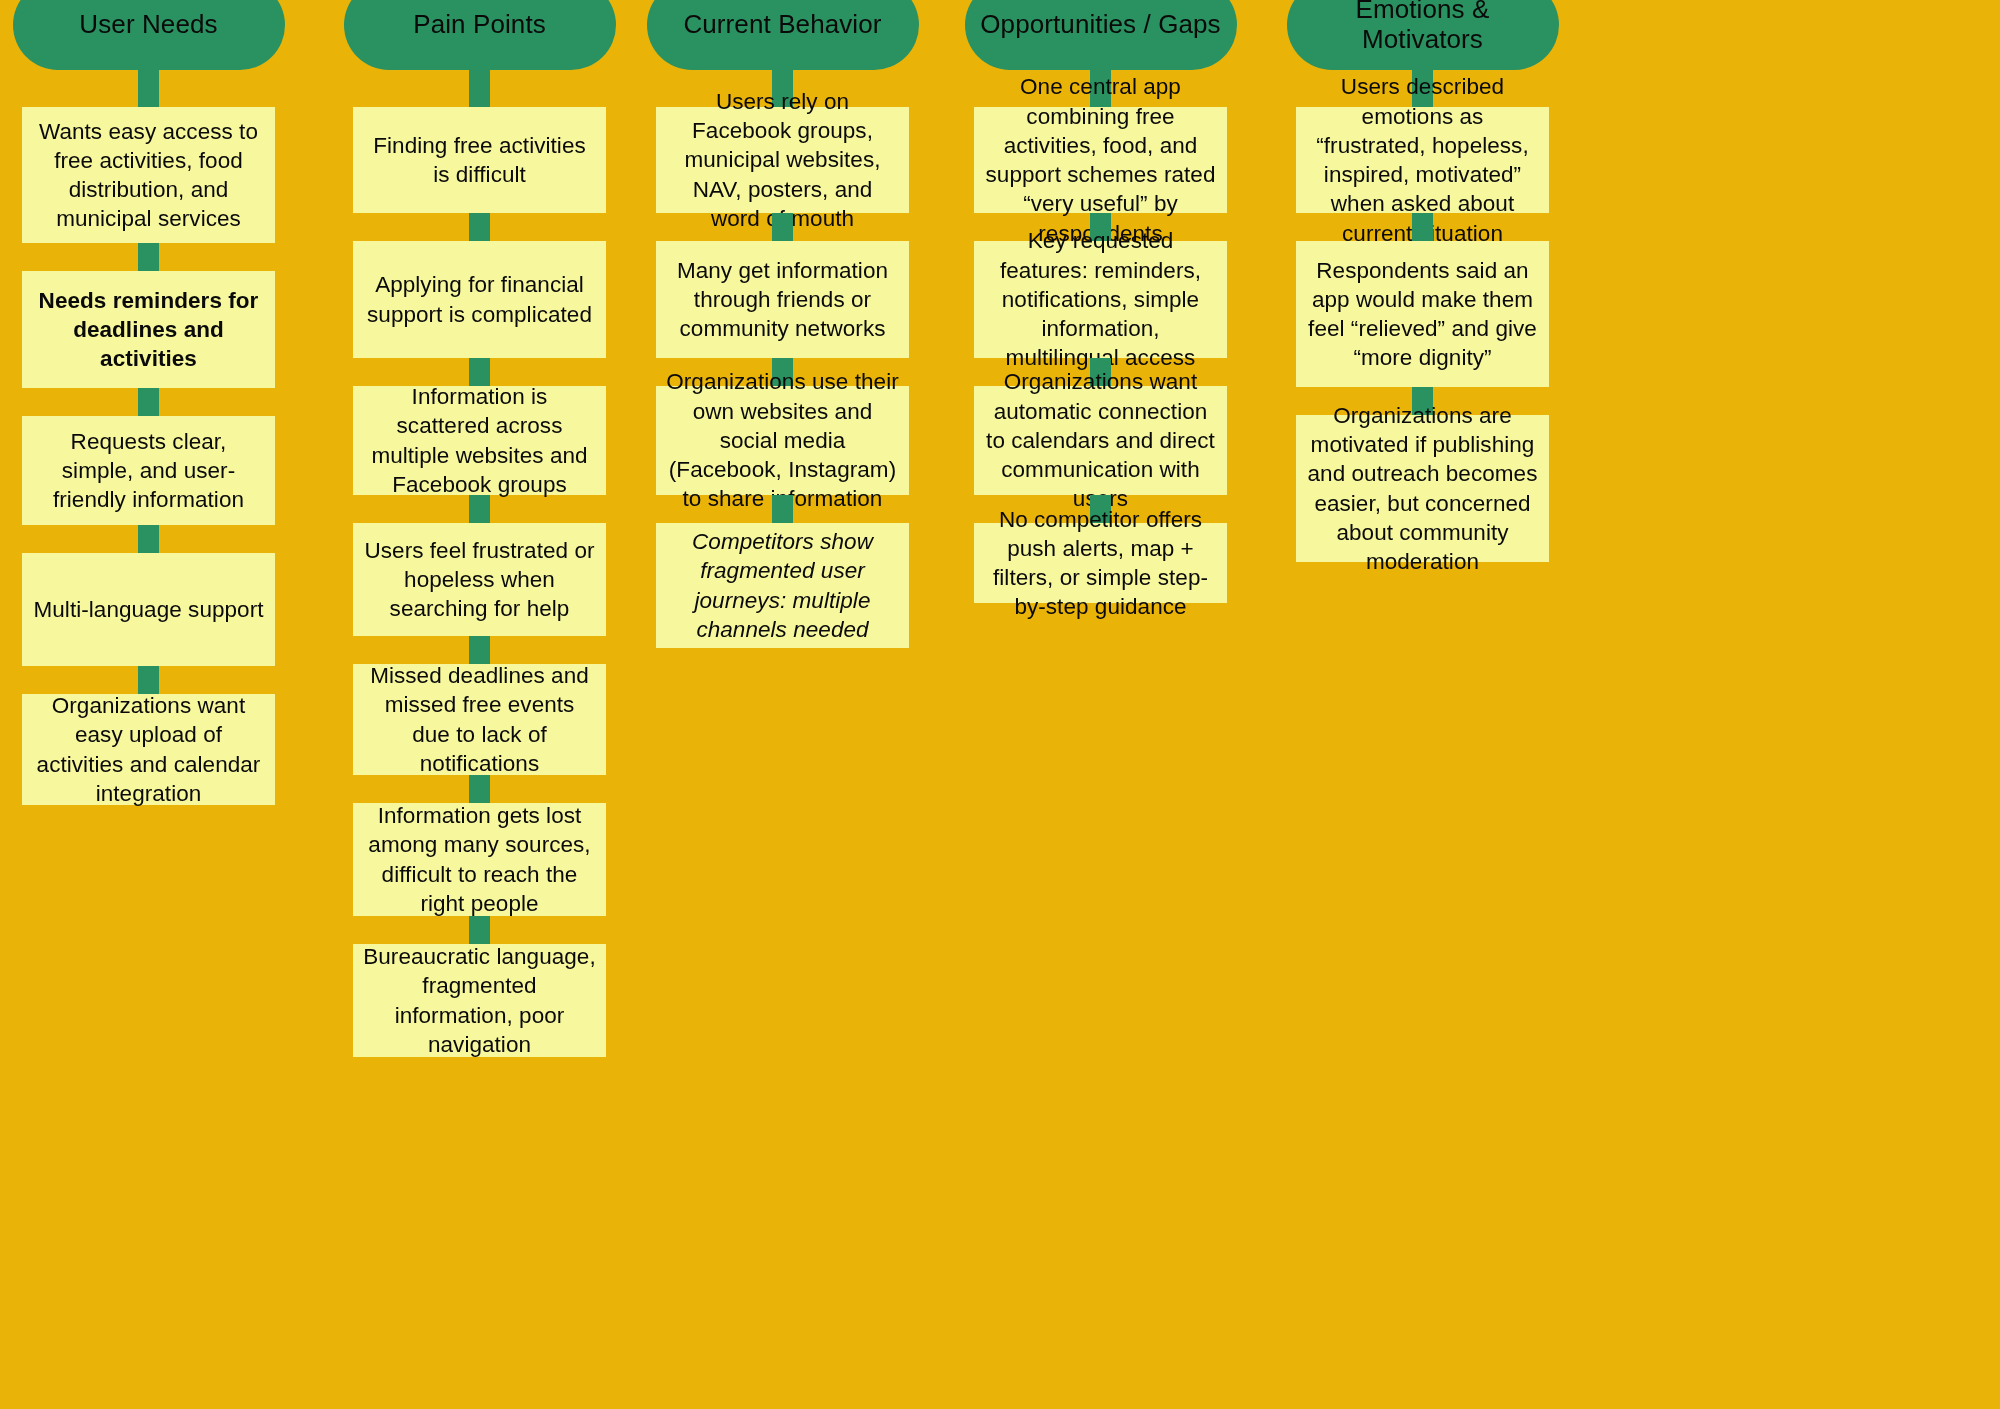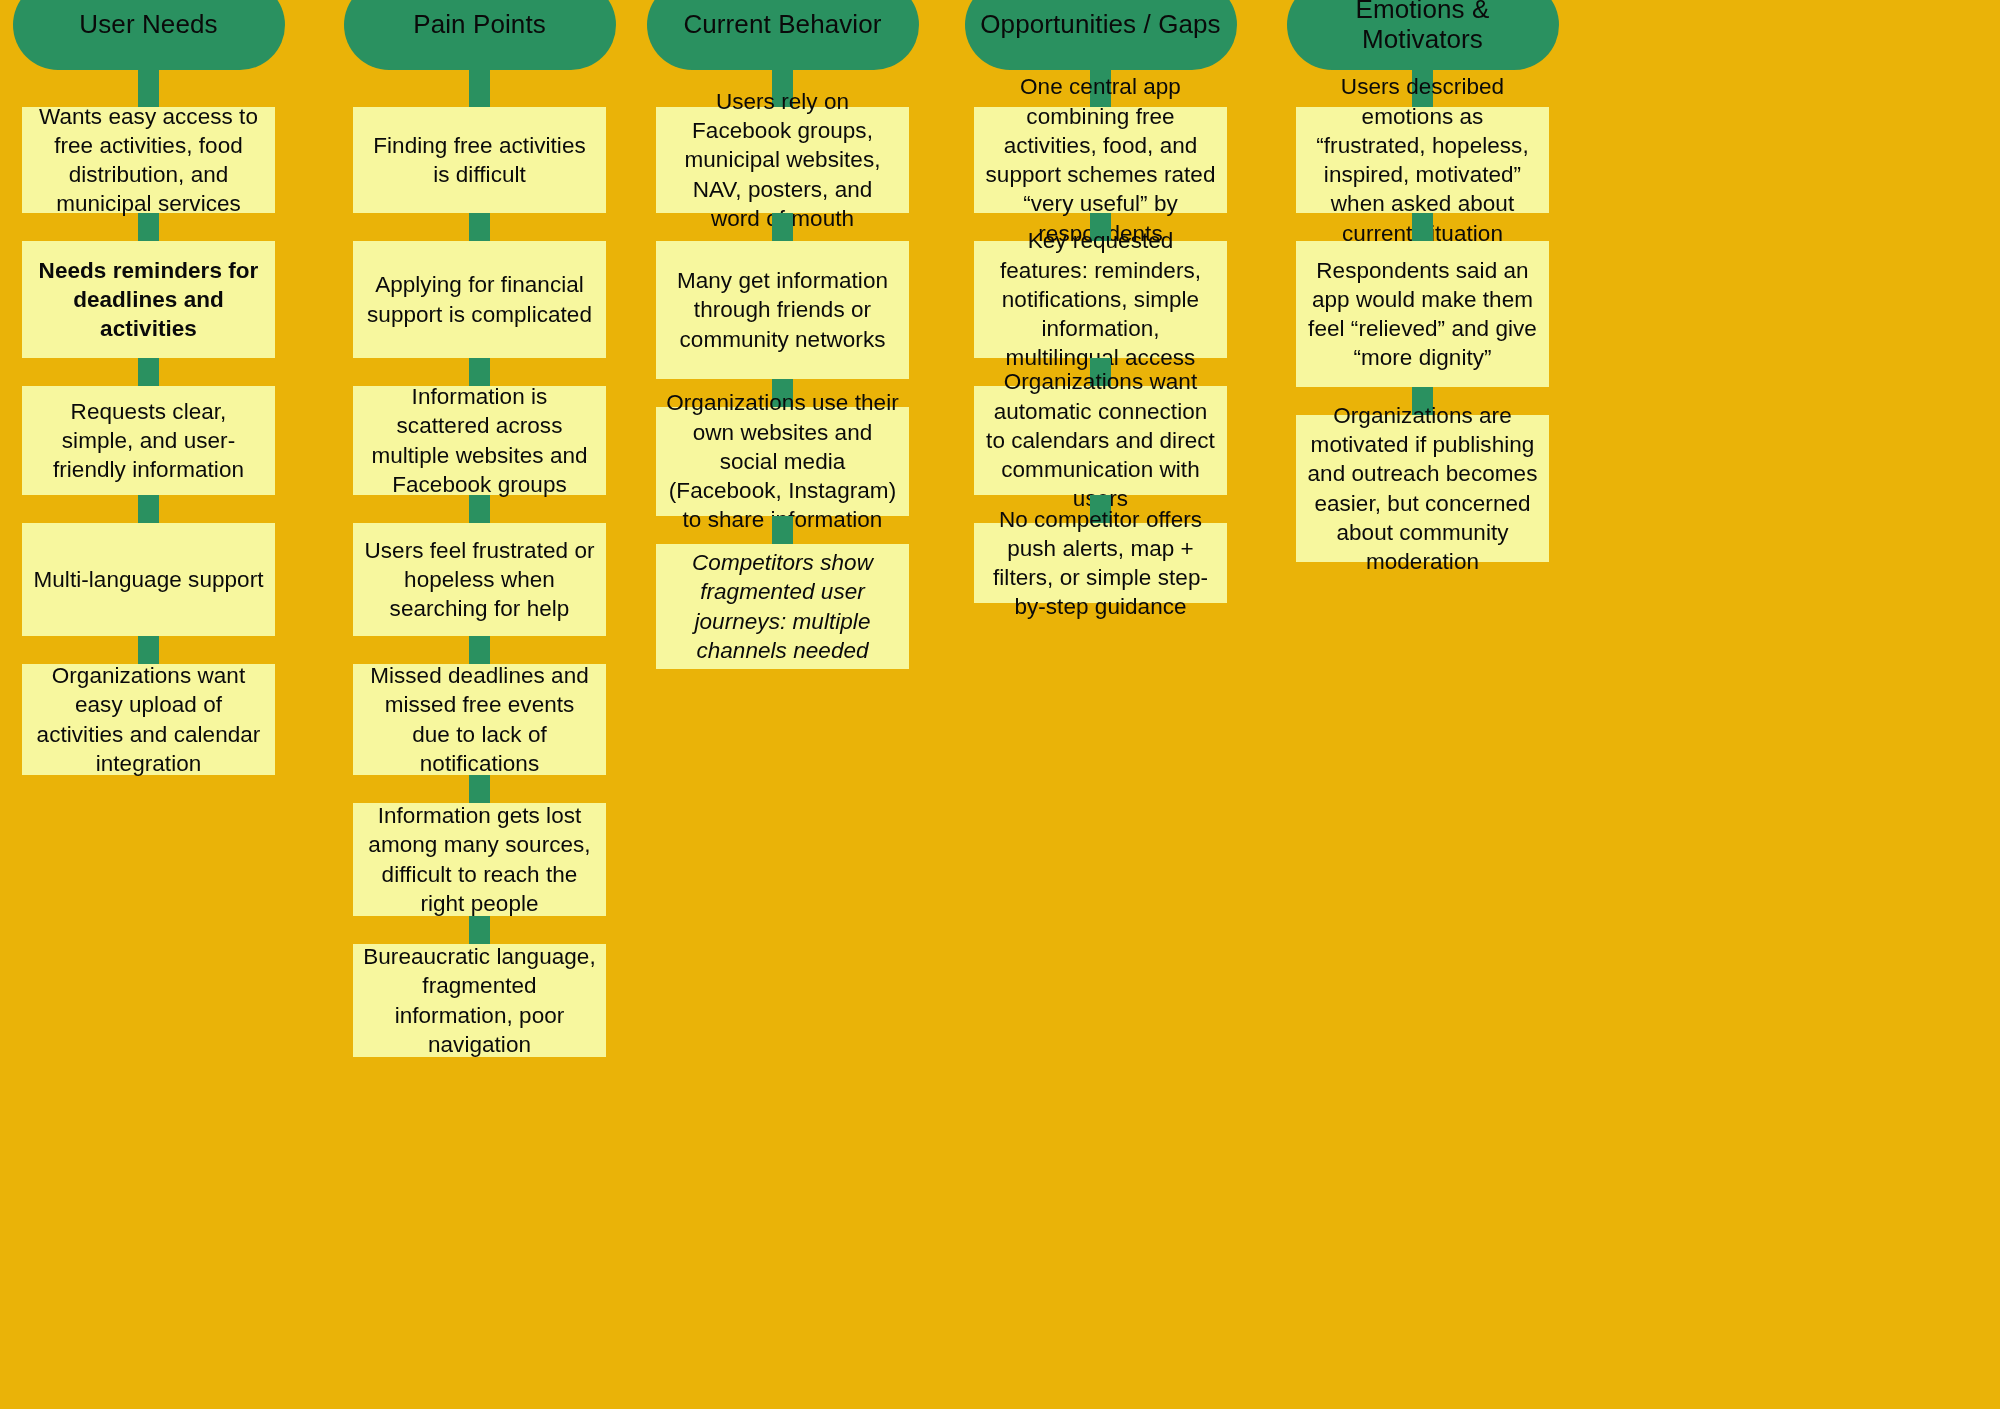--- a/index.html
+++ b/index.html
@@ -88,21 +88,21 @@
 </style>
 </head>
 <body>
 
 <div id="board" style="background: #eab308;">
     <div class="column" style="left: 22px;">
       <div class="pill">
         <span class="pill-label">User Needs</span>
       </div>
       <div class="stem stem-head"></div>
-      <div class="note" style="height: 106px;">
+      <div class="note" style="height: 136px;">
         <span class="note-text">Wants easy access to free activities, food distribution, and municipal services</span>
       </div>
       <div class="stem" style="height: 28px;"></div>
       <div class="note" style="height: 117px; font-weight: bold;">
         <span class="note-text">Needs reminders for deadlines and activities</span>
       </div>
       <div class="stem" style="height: 28px;"></div>
       <div class="note" style="height: 109px;">
         <span class="note-text">Requests clear, simple, and user-friendly information</span>
       </div>
@@ -150,21 +150,21 @@
     </div>
     <div class="column" style="left: 656px;">
       <div class="pill">
         <span class="pill-label">Current Behavior</span>
       </div>
       <div class="stem stem-head"></div>
       <div class="note" style="height: 106px;">
         <span class="note-text">Users rely on Facebook groups, municipal websites, NAV, posters, and word of mouth</span>
       </div>
       <div class="stem" style="height: 28px;"></div>
-      <div class="note" style="height: 138px;">
+      <div class="note" style="height: 117px;">
         <span class="note-text">Many get information through friends or community networks</span>
       </div>
       <div class="stem" style="height: 28px;"></div>
       <div class="note" style="height: 109px;">
         <span class="note-text">Organizations use their own websites and social media (Facebook, Instagram) to share information</span>
       </div>
       <div class="stem" style="height: 28px;"></div>
       <div class="note" style="height: 125px; font-style: italic;">
         <span class="note-text">Competitors show fragmented user journeys: multiple channels needed</span>
       </div>

